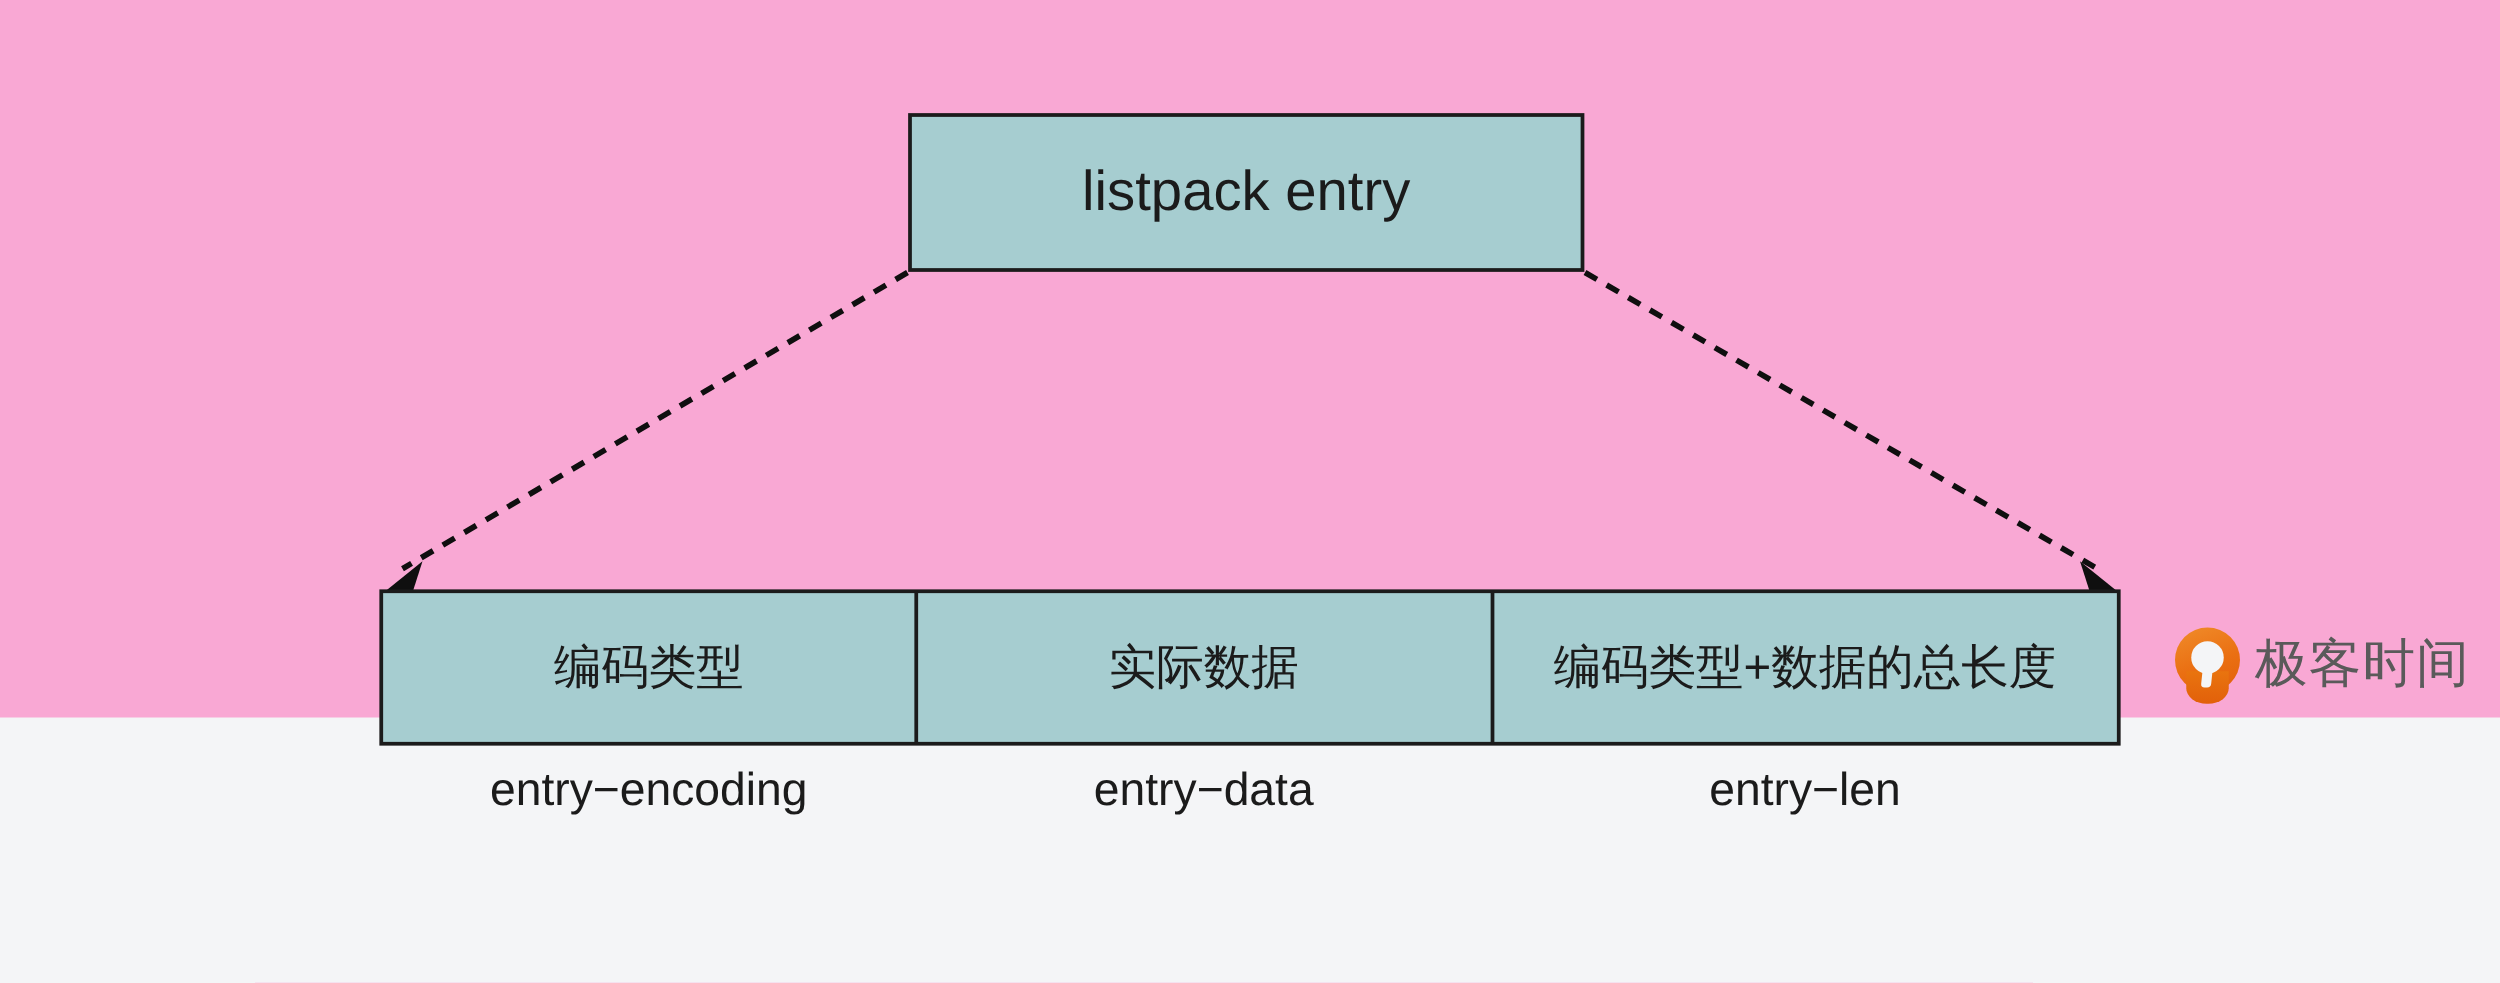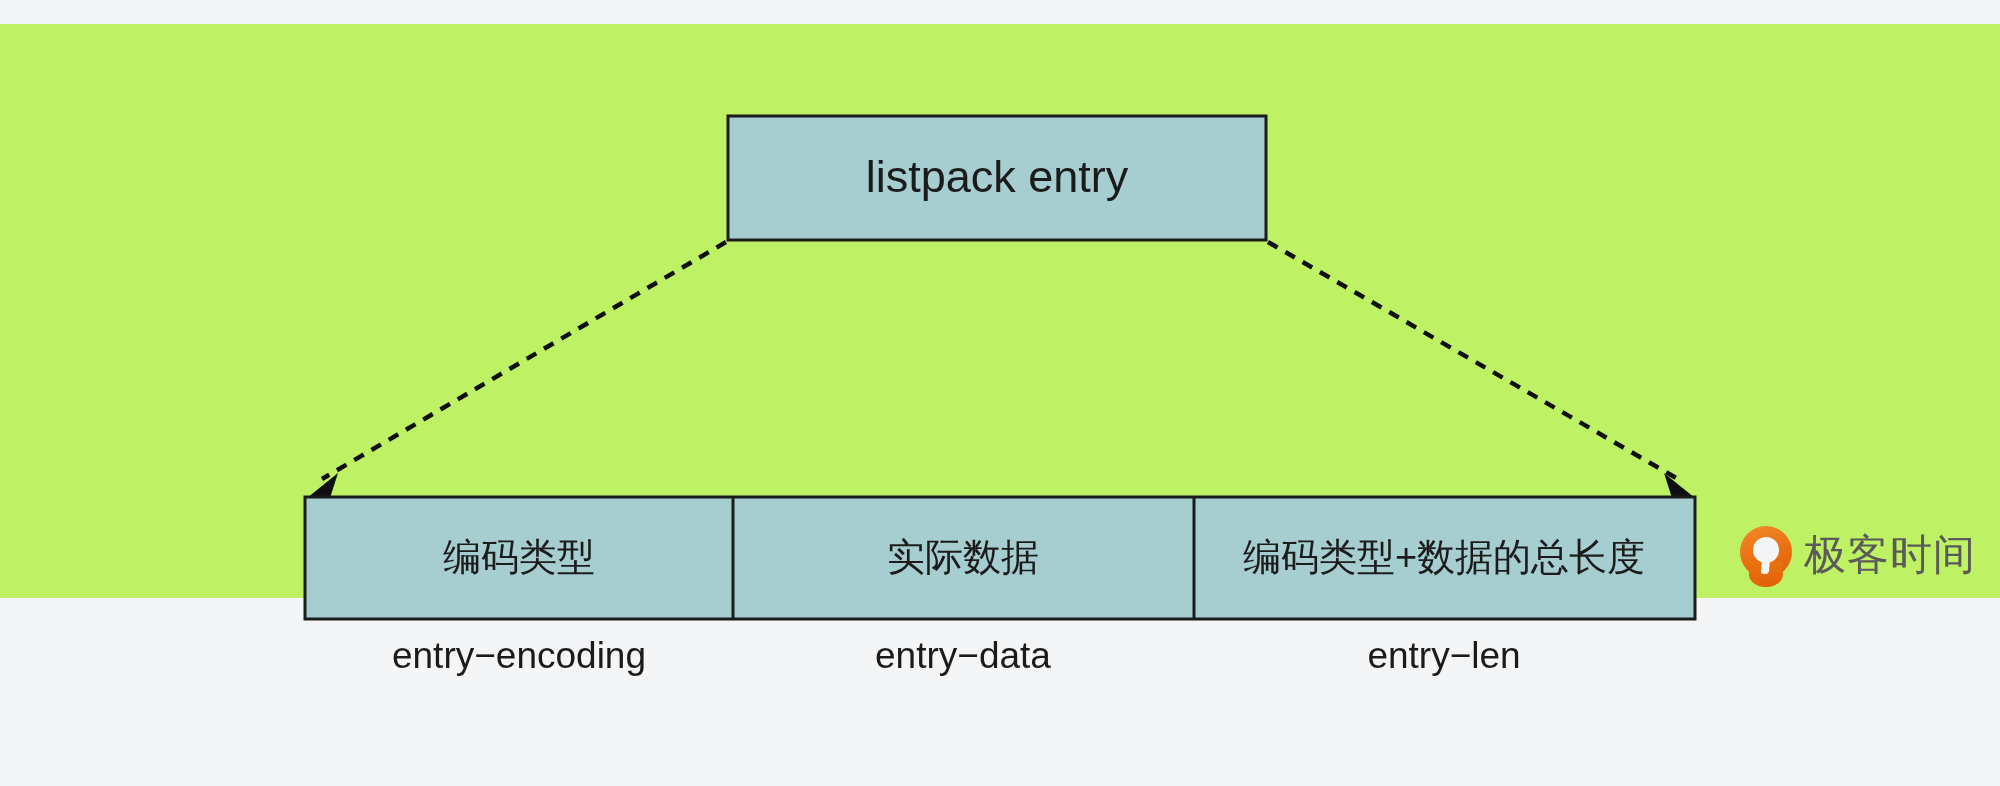--- a/index.html
+++ b/index.html
@@ -10,22 +10,21 @@
   body {
     width: 2000px;
     height: 786px;
     font-family: "Liberation Sans", "DejaVu Sans", sans-serif;
     overflow: hidden;
   }
   #canvas {
     position: relative;
     width: 2000px;
     height: 574px;
-    background: #bef264;
-    margin-top: 24px;
+    background: #f9a8d4;
   }
   svg.diagram {
     position: absolute;
     left: 0;
     top: 0;
     width: 2000px;
     height: 786px;
     display: block;
   }
   .box-fill {

